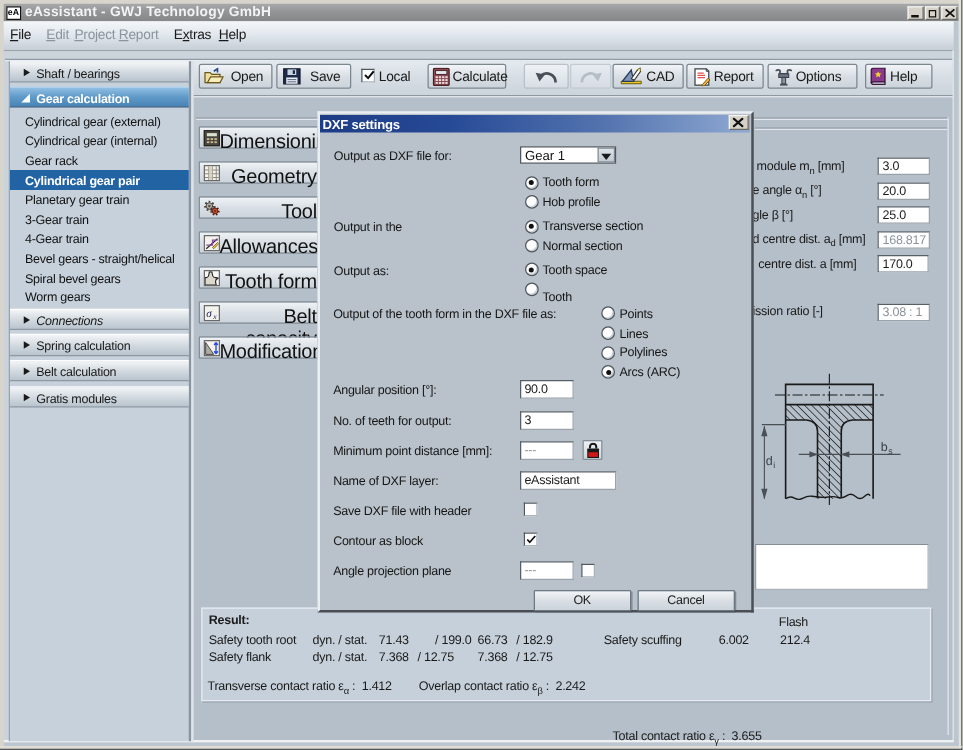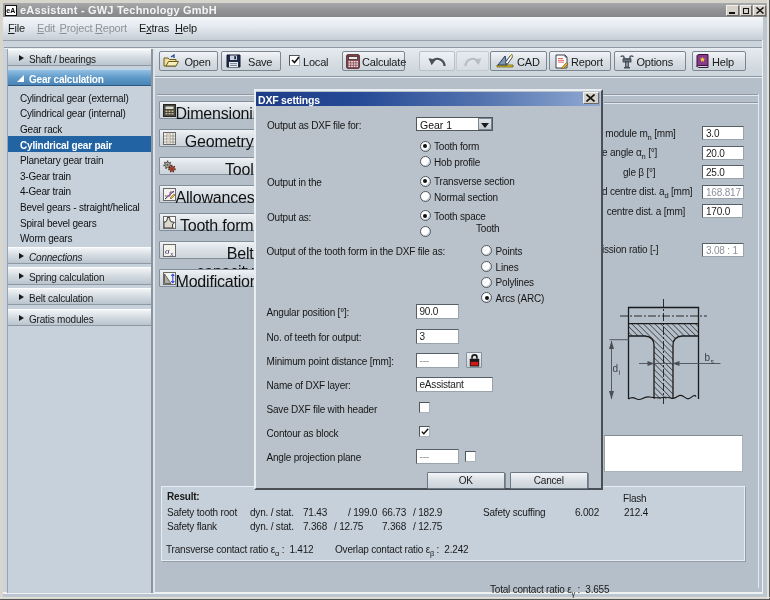--- a/index.html
+++ b/index.html
@@ -296,21 +296,21 @@
       <svg width="11" height="11" viewBox="0 0 11 11" style="position:absolute;left:0;top:0;">
         <path d="M0.5,10.5 L0.5,1 L7,10.5 Z" fill="#b0aca4" stroke="#3a3a3a" stroke-width="0.7"></path>
         <path d="M8.8,1 L8.8,10 M8.8,1 L7.3,3 M8.8,1 L10.3,3 M8.8,10 L7.3,8 M8.8,10 L10.3,8" stroke="#2a4ae0" stroke-width="1.1" fill="none"></path>
       </svg>
     </span>
     <span class="txt">Modifications</span>
   </div>
 
 <div class="t" style="left:605.3px;top:128px;">module m<sub>n</sub> [mm]</div>
 <div class="t" style="left:602px;top:147.4px;">e angle α<sub>n</sub> [°]</div>
-<div class="t" style="left:602px;top:166.8px;padding-left:21px;">gle β [°]</div>
+<div class="t" style="left:602px;top:166.8px;">gle β [°]</div>
 <div class="t" style="left:602px;top:186.2px;">d centre dist. a<sub>d</sub> [mm]</div>
 <div class="t" style="left:606.7px;top:205.6px;">centre dist. a [mm]</div>
 <div class="t" style="left:602px;top:244.3px;">ission ratio [-]</div>
 <div class="fld" style="left:702px;top:126.4px;width:41.5px;height:14px;">3.0</div>
 <div class="fld" style="left:702px;top:145.8px;width:41.5px;height:14px;">20.0</div>
 <div class="fld" style="left:702px;top:165.2px;width:41.5px;height:14px;">25.0</div>
 <div class="fld" style="left:702px;top:184.6px;width:41.5px;height:14px;color:#8a929a;">168.817</div>
 <div class="fld" style="left:702px;top:204.4px;width:41px;height:14px;">170.0</div>
 <div class="fld" style="left:702px;top:242.8px;width:41.5px;height:14px;color:#8a929a;">3.08 : 1</div>
 
@@ -388,21 +388,21 @@
 <div class="dlbl" style="left:434px;top:156.7px;">Hob profile</div>
 <div class="dlbl" style="left:267px;top:176.8px;">Output in the</div>
 <div class="rad on" style="left:419.5px;top:175.5px;"></div>
 <div class="dlbl" style="left:434px;top:176px;">Transverse section</div>
 <div class="rad" style="left:419.5px;top:191px;"></div>
 <div class="dlbl" style="left:434px;top:191.5px;">Normal section</div>
 <div class="dlbl" style="left:267px;top:211.6px;">Output as:</div>
 <div class="rad on" style="left:419.5px;top:210.2px;"></div>
 <div class="dlbl" style="left:434px;top:210.7px;">Tooth space</div>
 <div class="rad" style="left:419.5px;top:225.8px;"></div>
-<div class="dlbl" style="left:434px;top:223px;margin-left:42px;">Tooth</div>
+<div class="dlbl" style="left:434px;top:233px;">Tooth</div>
 <div class="dlbl" style="left:266.5px;top:246.4px;">Output of the tooth form in the DXF file as:</div>
 <div class="rad" style="left:481.3px;top:245.4px;"></div>
 <div class="dlbl" style="left:495.6px;top:245.9px;">Points</div>
 <div class="rad" style="left:481.3px;top:261px;"></div>
 <div class="dlbl" style="left:495.6px;top:261.5px;">Lines</div>
 <div class="rad" style="left:481.3px;top:276.7px;"></div>
 <div class="dlbl" style="left:495.6px;top:277.2px;">Polylines</div>
 <div class="rad on" style="left:481.3px;top:292.2px;"></div>
 <div class="dlbl" style="left:495.6px;top:292.7px;">Arcs (ARC)</div>
 

